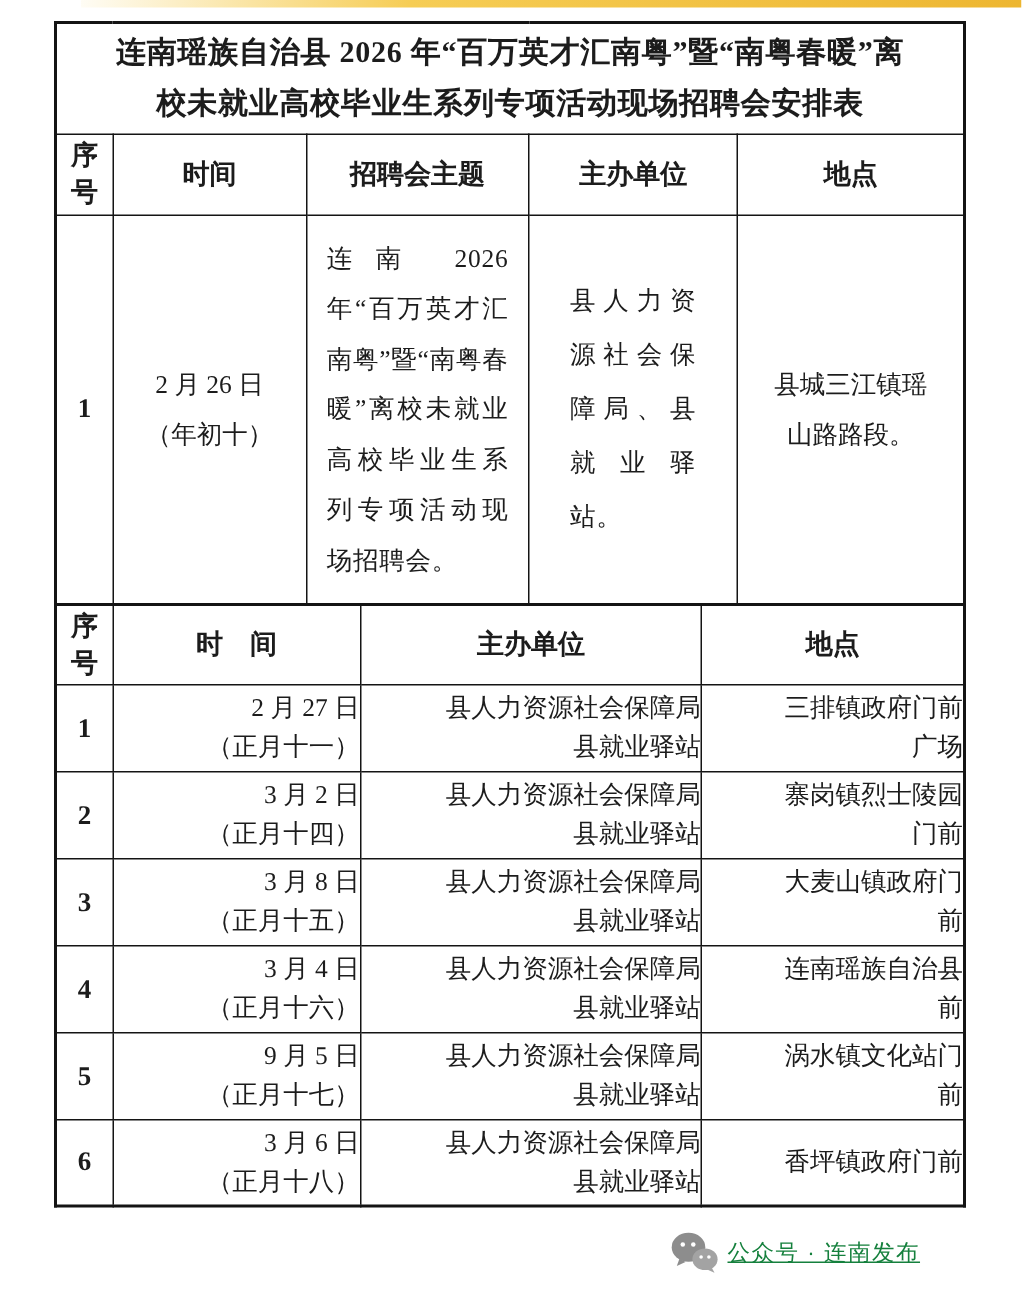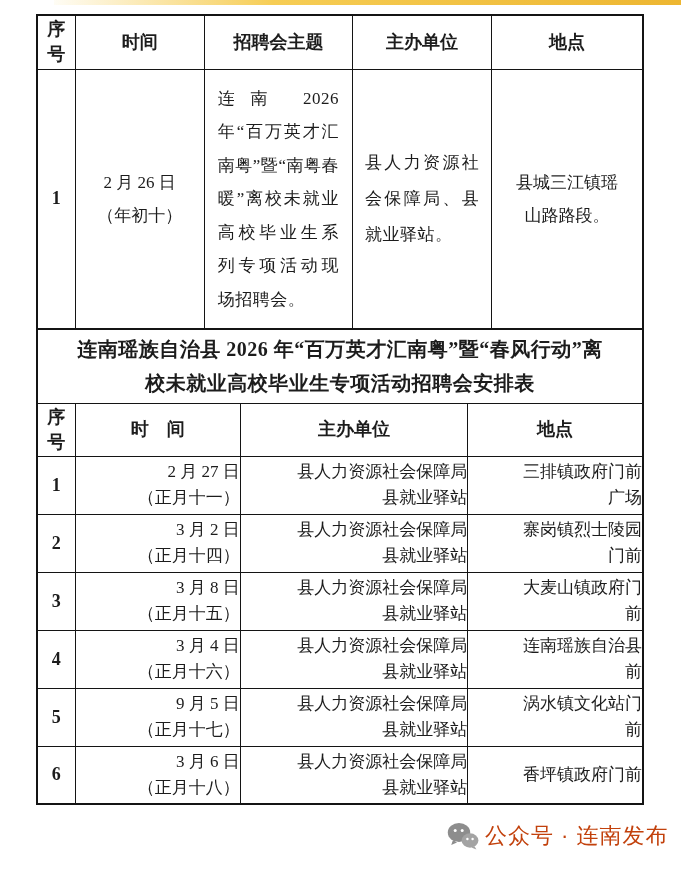--- a/index.html
+++ b/index.html
@@ -25,52 +25,56 @@
     white-space:pre-line;line-height:25px;
   }
   td{font-size:17px;vertical-align:middle;}
   .seq{text-align:center;font-size:18px;font-weight:bold;font-family:"Liberation Serif",serif;}
   
   .t1-time{white-space:pre-line;line-height:33px;text-align:center;margin-top:42px;}
   .t1-theme{
     text-align:justify;padding:12px 13px;line-height:33.5px;
     vertical-align:middle;letter-spacing:0.5px;margin-left:38px;
   }
-  .t1-org{text-align:justify;padding:0 12px;line-height:36px;letter-spacing:0.5px;border-radius:10px;}
+  .t1-org{text-align:justify;padding:0 27px;line-height:36px;letter-spacing:0.5px;border-radius:10px;}
   .t1-loc{text-align:center;padding:0 10px;white-space:pre-line;line-height:33px;}
   
   .t2-cell{white-space:pre-line;line-height:26px;text-align:right;vertical-align:middle;}
   #table2{margin-top:-2px;}
   
   .watermark{
     position:absolute;left:447px;top:821px;display:flex;align-items:center;gap:6px;
     pointer-events:none;
   }
   .wm-text{
-    color:#c2410c;font-size:22px;letter-spacing:1px;
-    font-family:"Liberation Sans","DejaVu Sans",sans-serif;white-space:nowrap;
+    color:#15803d;font-size:15px;letter-spacing:1px;
+    font-family:"Liberation Sans","DejaVu Sans",sans-serif;white-space:nowrap;text-decoration:underline;
   }
   .wm-icon{display:block;}
 </style>
 </head>
 <body>
 
 <div class="accent-strip"></div>
 
 <div class="doc">
 
   <table id="table1">
     <colgroup>
       <col style="width:38px">
         <col style="width:129px">
         <col style="width:148px">
       <col style="width:139px">
         <col style="width:151px">
     </colgroup>
     <tbody>
+        <tr style="height:74px">
+      <td class="title-cell" colspan="5">连南瑶族自治县 2026 年“百万英才汇南粤”暨“南粤春暖”离
+校未就业高校毕业生系列专项活动现场招聘会安排表</td>
+    </tr>
     <tr style="height:54px">
       <th>序
 号</th>
       <th>时间</th>
       <th>招聘会主题</th>
       <th>主办单位</th>
       <th>地点</th>
     </tr>
     <tr style="height:237px">
       <td class="seq">1</td>
@@ -85,24 +89,20 @@
     </table>
 
   <table id="table2">
     <colgroup>
       <col style="width:38px">
         <col style="width:165px">
         <col style="width:227px">
         <col style="width:175px">
     </colgroup>
     <tbody>
-        <tr style="height:74px">
-      <td class="title-cell" colspan="4">连南瑶族自治县 2026 年“百万英才汇南粤”暨“春风行动”离
-校未就业高校毕业生专项活动招聘会安排表</td>
-    </tr>
     <tr style="height:53px">
       <th>序
 号</th>
       <th>时　间</th>
       <th>主办单位</th>
       <th>地点</th>
     </tr>
     <tr style="height:58px">
       <td class="seq">1</td>
       <td class="t2-cell">2 月 27 日

